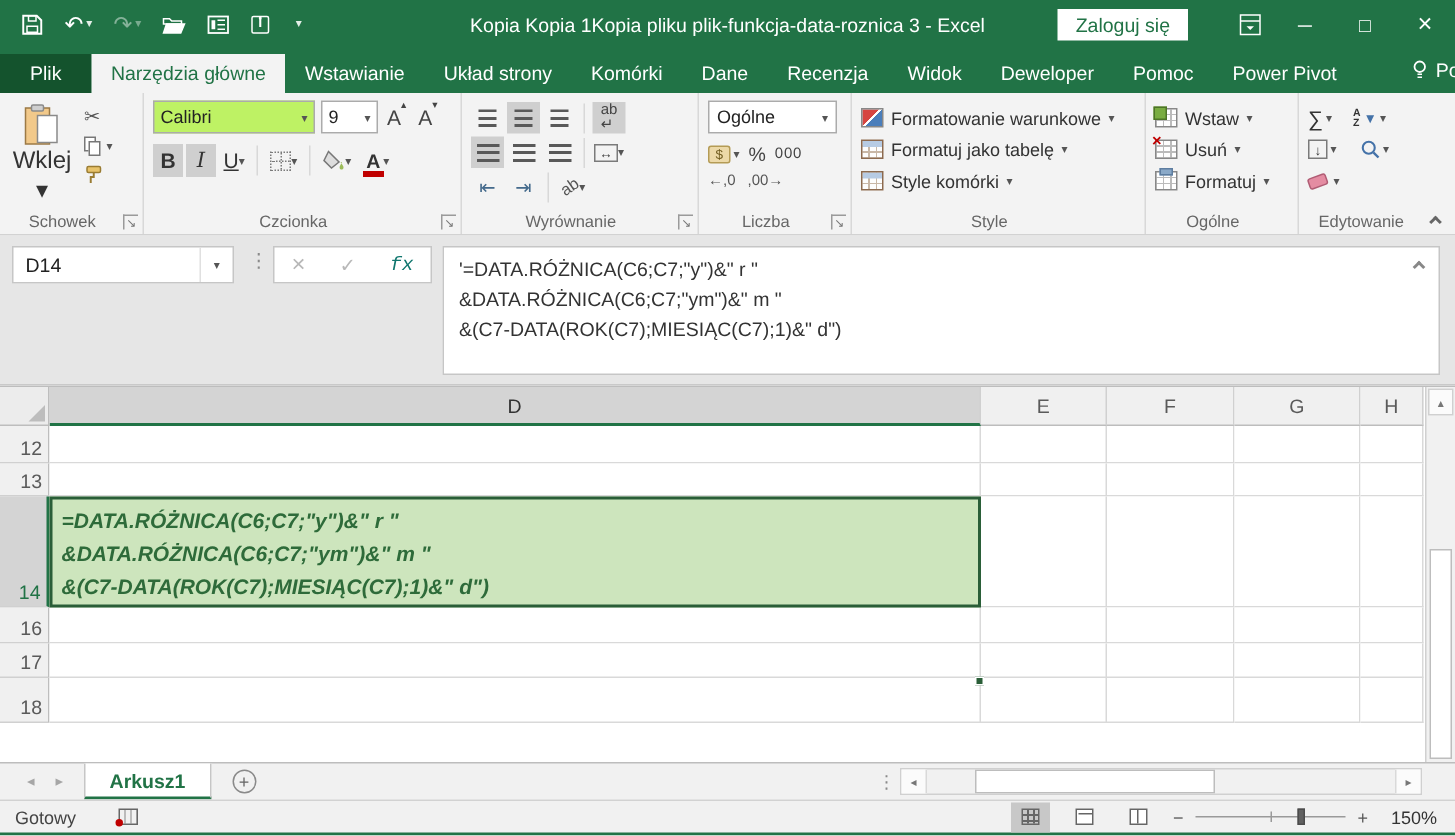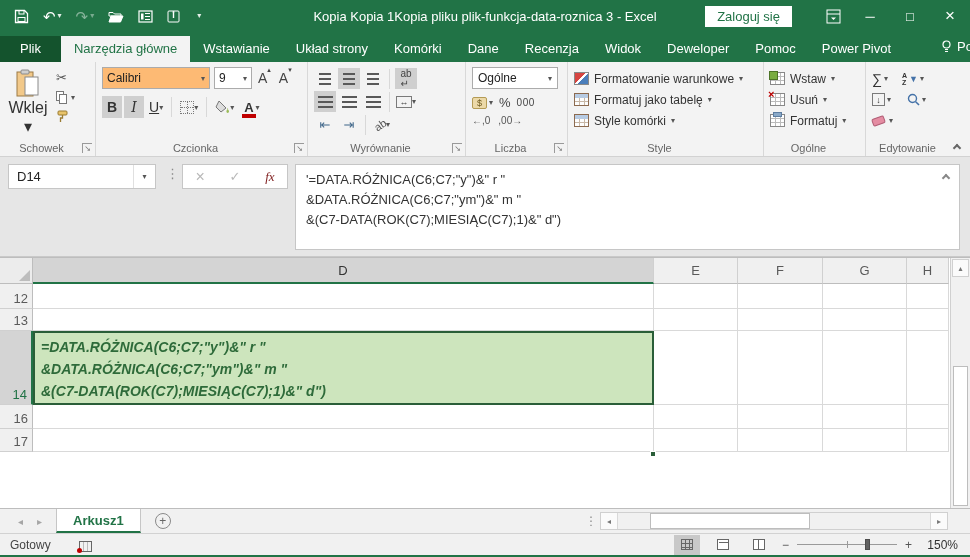--- a/index.html
+++ b/index.html
@@ -37,21 +37,21 @@
   
   .g-clip{width:96px;display:flex}
   .paste-big{display:flex;flex-direction:column;align-items:center;width:44px;padding-top:2px}
   .paste-big span{font-size:16px;color:#333}
   .clip-col{display:flex;flex-direction:column;gap:6px;padding:3px 0 0 6px;font-size:13px;color:#555}
   .clip-col .mini{display:flex;align-items:center;gap:3px}
 
   
   .g-font{width:212px}
   .fontrow1{display:flex;align-items:center;gap:4px}
-  .fontname{width:108px;height:22px;background:#fdba74;border:1px solid #ababab;display:flex;align-items:center;padding:0 4px;font-size:12px;color:#222}
+  .fontname{width:108px;height:22px;background:#bef264;border:1px solid #ababab;display:flex;align-items:center;padding:0 4px;font-size:12px;color:#222}
   .fontname .caret,.fontsize .caret{margin-left:auto}
   .fontsize{width:38px;height:22px;background:#fff;border:1px solid #ababab;display:flex;align-items:center;padding:0 4px;font-size:12px;color:#222}
   .bigA{font-size:14px;color:#444;position:relative;padding:0 2px}
   .bigA sup{font-size:7px;position:relative;top:-5px}
   .fontrow2{display:flex;align-items:center;gap:2px;margin-top:7px}
   .fbtn{min-width:20px;height:22px;display:flex;align-items:center;justify-content:center;padding:0 3px;font-size:14px;color:#333}
   .fbtn.on{background:#cfcfcf}
   .sep-v{width:1px;height:20px;background:#d8d8d8;margin:0 3px}
   .u-let{text-decoration:underline}
   .a-red{position:relative;font-size:13px;font-weight:bold;color:#333;padding:0 2px}
@@ -104,21 +104,21 @@
   .funnel{color:#4472a8;font-size:9px}
   .fill-ic{width:13px;height:13px;border:1px solid #7a7a7a;display:flex;align-items:center;justify-content:center;font-size:9px;color:#333}
   .eraser-ic{width:13px;height:8px;background:#e48ca2;border:1px solid #b05c74;border-radius:2px;transform:rotate(-20deg)}
 
   
   .formularow{height:100px;background:#e6e6e6;position:relative;border-bottom:1px solid #c9c9c9}
   .namebox{position:absolute;left:8px;top:7px;width:148px;height:25px;background:#fff;border:1px solid #c6c6c6;display:flex;align-items:center;font-size:13px;color:#222;padding-left:8px}
   .namebox .nb-caret{margin-left:auto;width:22px;height:100%;display:flex;align-items:center;justify-content:center;border-left:1px solid #e0e0e0}
   .fdots{position:absolute;left:166px;top:9px;color:#8a8a8a;font-size:13px}
   .fxbox{position:absolute;left:182px;top:7px;width:106px;height:25px;background:#fff;border:1px solid #c6c6c6;display:flex;align-items:center;justify-content:space-around;color:#b8b8b8}
-  .fxbox .fx{color:#7f1d1d;font-family:Liberation Serif, serif;font-style:italic;font-size:13px}
+  .fxbox .fx{color:#0f766e;font-family:Liberation Mono, monospace;font-style:italic;font-size:13px}
   .formulabar{position:absolute;left:295px;top:7px;right:10px;height:86px;background:#fff;border:1px solid #c6c6c6;padding:5px 24px 5px 10px;font-size:13px;color:#333;line-height:20px}
   .formulabar .fchev{position:absolute;top:10px;right:10px;border-color:#888}
   .ribbon-collapse{position:absolute;right:8px;top:-14px}
 
   
   .grid{position:relative;height:251px;border-top:1px solid #bdbdbd;overflow:hidden;background:#fff}
   .hdrrow{display:flex;height:26px}
   .corner{width:33px;height:26px;background:#ececec;border-right:1px solid #bdbdbd;border-bottom:1px solid #bdbdbd;position:relative}
   .corner::after{content:"";position:absolute;right:2px;bottom:2px;border-left:11px solid transparent;border-bottom:11px solid #bdbdbd}
   .colhdr{height:26px;background:#f0f0f0;border-right:1px solid #d0d0d0;border-bottom:1px solid #bdbdbd;display:flex;align-items:center;justify-content:center;font-size:13px;color:#5a5a5a}
@@ -139,21 +139,21 @@
   .sheettab{background:#fff;border-left:1px solid #c6c6c6;border-right:1px solid #c6c6c6;border-bottom:2px solid #217346;color:#217346;font-weight:bold;font-size:13px;display:flex;align-items:center;padding:0 16px}
   .addsheet{width:16px;height:16px;border:1px solid #8a8a8a;border-radius:50%;color:#666;display:flex;align-items:center;justify-content:center;font-size:12px;align-self:center;margin-left:14px}
   .sdots{position:absolute;left:585px;top:5px;color:#8a8a8a;font-size:12px}
   .hscroll{position:absolute;left:600px;right:22px;top:3px;height:18px;background:#f1f1f1;border:1px solid #d0d0d0;display:flex;align-items:stretch}
   .hs-btn{width:17px;display:flex;align-items:center;justify-content:center;font-size:8px;color:#777;background:#fbfbfb;border-right:1px solid #d9d9d9}
   .hs-btn.right{margin-left:auto;border-right:none;border-left:1px solid #d9d9d9}
   .hs-thumb{width:160px;margin-left:32px;background:#fff;border:1px solid #bdbdbd}
 
   
   .statusbar{height:24px;background:#f1f1f1;border-top:1px solid #d2d2d2;border-bottom:2px solid #217346;display:flex;align-items:center;font-size:12px;color:#444;position:relative}
-  .status-left{display:flex;align-items:flex-end;gap:28px;padding-left:10px}
+  .status-left{display:flex;align-items:center;gap:28px;padding-left:10px}
   .macro-ic{width:13px;height:11px;border:1px solid #666;position:relative;background:repeating-linear-gradient(to right,transparent 0 3px,#bbb 3px 4px)}
   .macro-ic::after{content:"";position:absolute;left:-3px;bottom:-2px;width:5px;height:5px;border-radius:50%;background:#c00000}
   .status-right{margin-left:auto;display:flex;align-items:center;gap:10px;padding-right:12px}
   .viewbtn{width:26px;height:20px;display:flex;align-items:center;justify-content:center}
   .viewbtn.on{background:#c8c8c8}
   .vw-normal{width:12px;height:11px;border:1px solid #666;background:
       repeating-linear-gradient(to bottom,transparent 0 3px,#666 3px 4px),
       repeating-linear-gradient(to right,transparent 0 3px,#666 3px 4px)}
   .vw-layout{width:12px;height:11px;border:1px solid #666;background:linear-gradient(#666 0 0) 1px 2px/9px 1px no-repeat,#fff}
   .vw-break{width:12px;height:11px;border:1px solid #666;background:linear-gradient(#666 0 0) 50% 0/1px 100% no-repeat,#fff}
@@ -547,20 +547,28 @@
 
   <div class="grow" style="height:23px">
     <div class="rowhdr">17</div>
     <div class="cell" style="width:621px"></div>
     <div class="cell" style="width:84px"></div>
     <div class="cell" style="width:85px"></div>
     <div class="cell" style="width:84px"></div>
     <div class="cell" style="width:42px"></div>
   </div>
 
+  <div class="grow" style="height:30px">
+    <div class="rowhdr">18</div>
+    <div class="cell" style="width:621px"></div>
+    <div class="cell" style="width:84px"></div>
+    <div class="cell" style="width:85px"></div>
+    <div class="cell" style="width:84px"></div>
+    <div class="cell" style="width:42px"></div>
+  </div>
 
   <div class="vscroll">
     <div class="vs-up">▴</div>
     <div class="vs-thumb"></div>
   </div>
 </div>
 
 <div class="sheetbar">
   <div class="snav">
     <span>◂</span>

